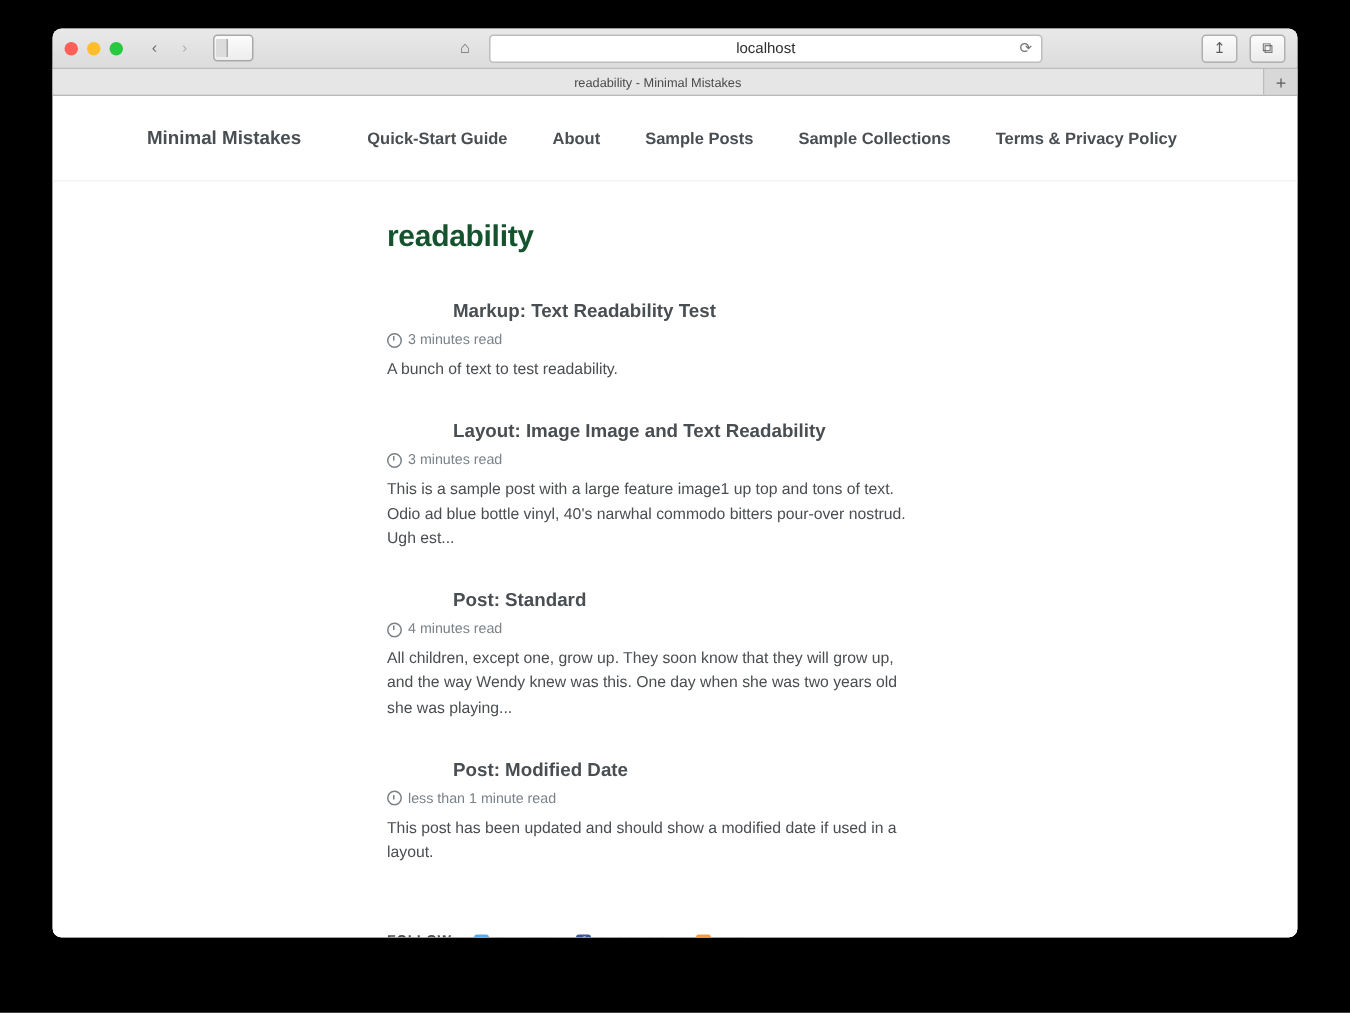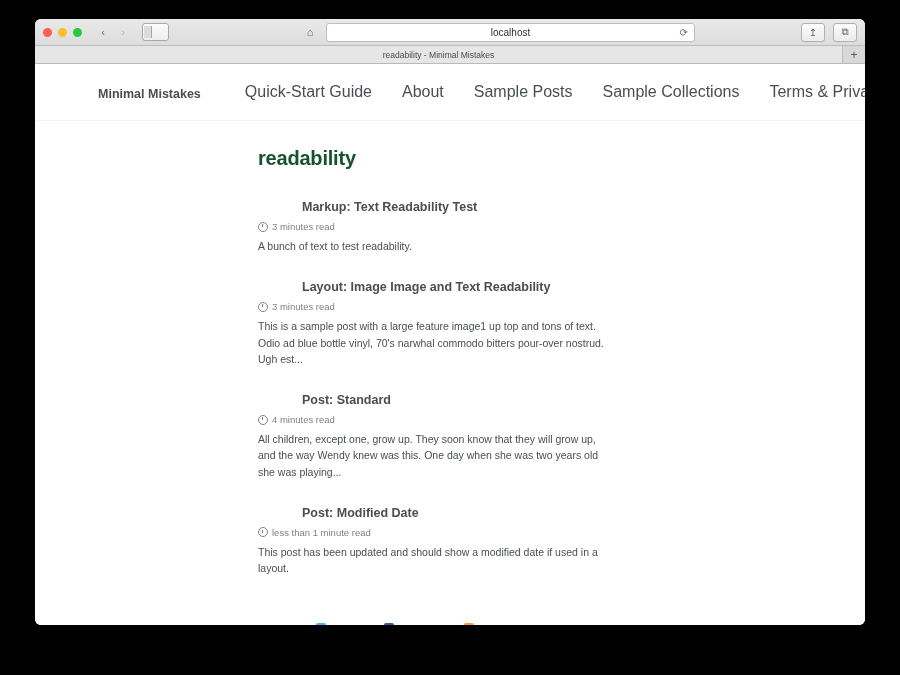--- a/index.html
+++ b/index.html
@@ -183,24 +183,25 @@
     font-weight: 700;
     margin-right: 44px;
     white-space: nowrap;
   }
   .nav {
     display:flex;
     align-items:center;
     gap: 30px;
   }
   .nav a {
-    font-size: 16px;
+    font-size: 11px;
     color: #494e52;
     text-decoration: none;
     white-space: nowrap;
+    font-weight: bold;
   }
 
   .content {
     max-width: 760px;
     margin: 0 auto;
     padding: 26px 28px 0 28px;
     box-sizing: border-box;
   }
   .content-inner {
     padding-left: 160px;
@@ -361,21 +362,21 @@
           </div>
           <p class="excerpt">A bunch of text to test readability.</p>
         </div>
 
         <div class="post">
           <h2>Layout: Image Image and Text Readability</h2>
           <div class="meta">
             <span class="clock"></span>
             <span>3 minutes read</span>
           </div>
-          <p class="excerpt">This is a sample post with a large feature image1 up top and tons of text. Odio ad blue bottle vinyl, 70's narwhal commodo bitters pour-over nostrud. Ugh est...</p>
+          <p class="excerpt">This is a sample post with a large feature image1 up top and tons of text. Odio ad blue bottle vinyl, 40's narwhal commodo bitters pour-over nostrud. Ugh est...</p>
         </div>
 
         <div class="post">
           <h2>Post: Standard</h2>
           <div class="meta">
             <span class="clock"></span>
             <span>4 minutes read</span>
           </div>
           <p class="excerpt">All children, except one, grow up. They soon know that they will grow up, and the way Wendy knew was this. One day when she was two years old she was playing...</p>
         </div>

